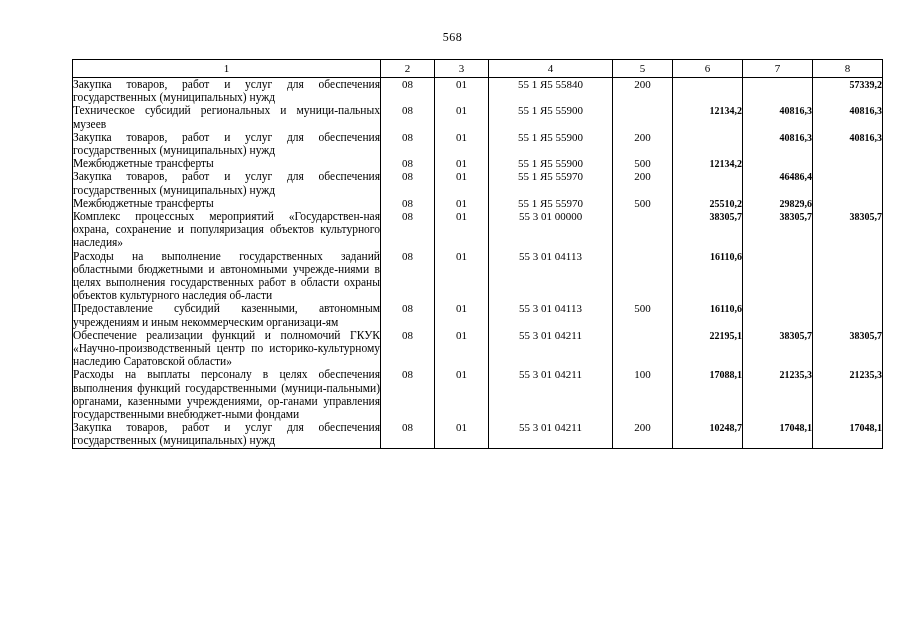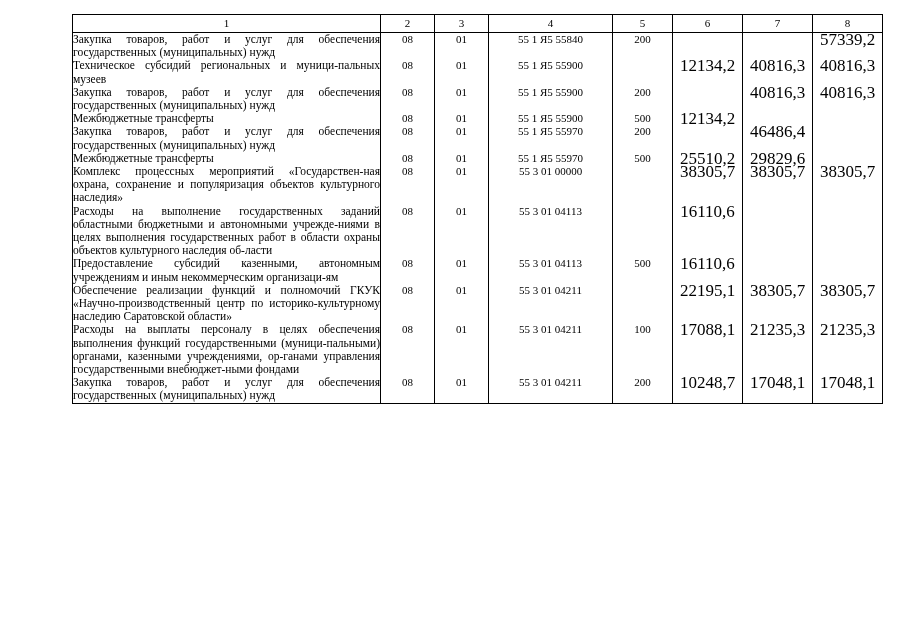--- a/index.html
+++ b/index.html
@@ -78,34 +78,36 @@
   .desc.just {
     text-align: justify;
   }
   .num {
     text-align: center;
     font-size: 11px;
     line-height: 13.2px;
     padding: 1px 3px;
   }
   .numr {
-    text-align: center;
-    font-size: 17px;
+    text-align: right;
+    font-size: 10px;
     line-height: 13.2px;
     padding: 1px 6px;
+    font-weight: bold;
   }
   .bottom-align {
     vertical-align: bottom;
   }
 </style>
 </head>
 <body>
 
 <div class="page">
 
+  <div class="page-number">568</div>
 
   <div class="table-wrap">
     <table class="budget">
       <colgroup>
         <col class="c1">
           <col class="c2">
           <col class="c3">
           <col class="c4">
         <col class="c5">
           <col class="c6">

